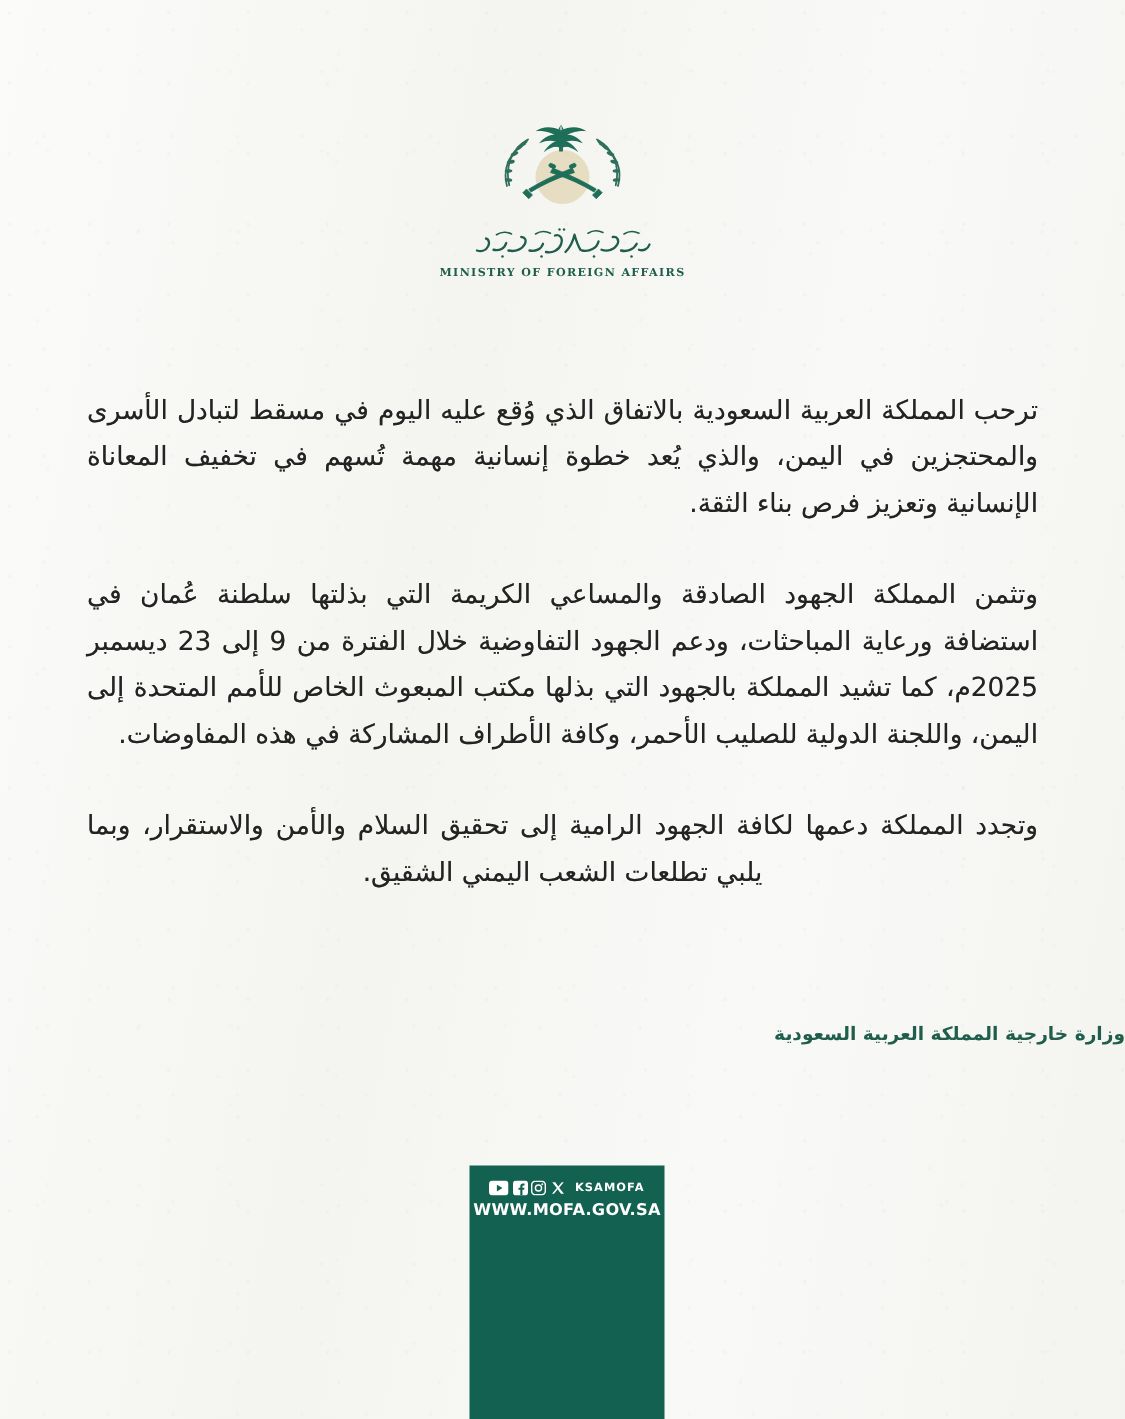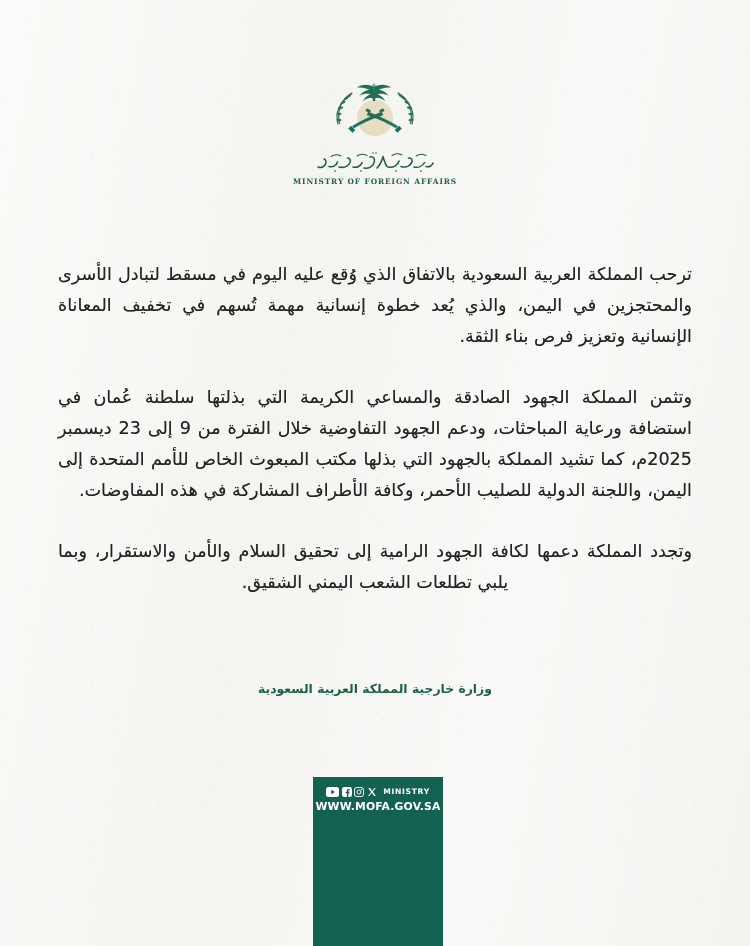--- a/index.html
+++ b/index.html
@@ -100,20 +100,21 @@
     right: 0;
     text-align: center;
     direction: rtl;
   }
   .sign-ministry {
     font-size: 12.4px;
     color: #1f5d4c;
     letter-spacing: 1.1px;
     font-weight: 600;
     line-height: 18px;
+    text-align: right;
   }
   .sign-date {
     font-size: 12px;
     color: #1f5d4c;
     letter-spacing: 0.2px;
     font-weight: 600;
     line-height: 18px;
     margin-top: 2px;
   }
 
@@ -287,20 +288,20 @@
         <svg width="10" height="10" viewBox="0 0 20 20">
           <rect x="0.9" y="0.9" width="18.2" height="18.2" rx="5" fill="none" stroke="#ffffff" stroke-width="1.9"></rect>
           <circle cx="10" cy="10" r="4.1" fill="none" stroke="#ffffff" stroke-width="1.9"></circle>
           <circle cx="15.1" cy="4.9" r="1.25" fill="#ffffff"></circle>
         </svg>
 
         <svg width="10" height="10" viewBox="0 0 20 20">
           <path d="M2.4 2.2 H6.3 L10.4 8 L15 2.2 H17.6 L11.6 9.6 L17.9 17.8 H14 L9.6 11.7 L4.6 17.8 H2 L8.4 10.1 Z" fill="#ffffff"></path>
         </svg>
 
-        <span class="handle">MINISTRY</span>
+        <span class="handle">KSAMOFA</span>
       </div>
 
       <div class="site-url">WWW.MOFA.GOV.SA</div>
     </div>
   </div>
 
 </div>
 
 </body></html>

